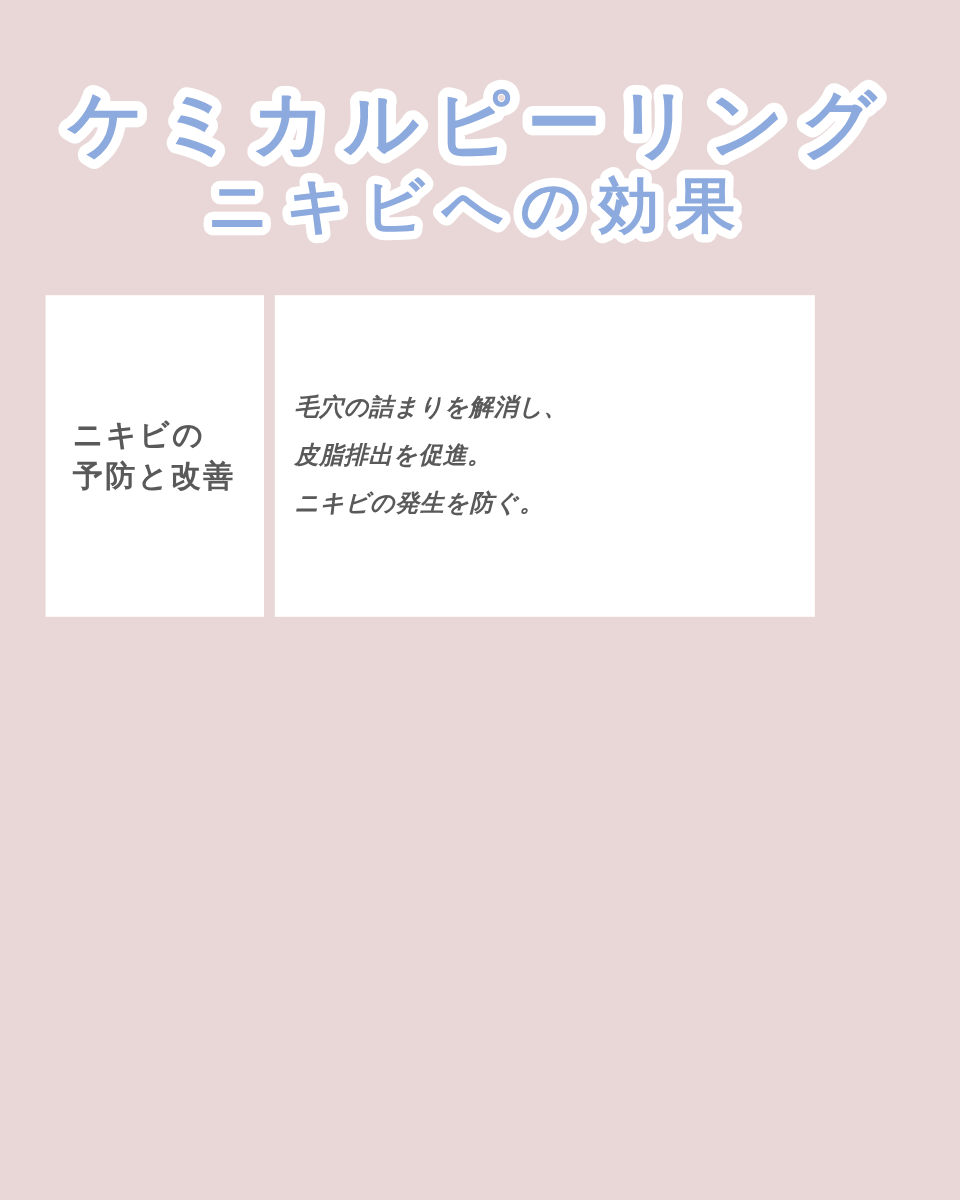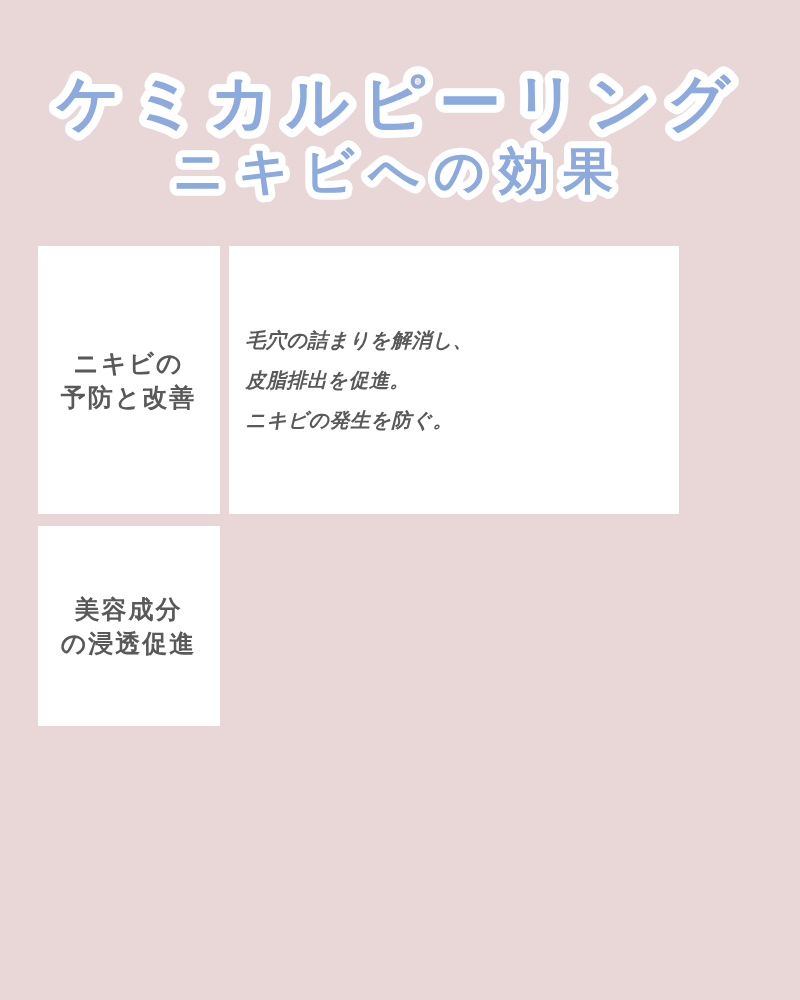--- a/index.html
+++ b/index.html
@@ -38,21 +38,20 @@
   .cell {
     background: #ffffff;
     display: flex;
     align-items: center;
     color: #595959;
     font-weight: 700;
     white-space: pre-line;
   }
   .cell.label {
     justify-content: center;
-    text-align: center;
     font-size: 25px;
     line-height: 34px;
     letter-spacing: 2px;
     padding: 0 6px;
   }
   .cell.desc {
     justify-content: flex-start;
     text-align: left;
     font-size: 20px;
     line-height: 40px;
@@ -73,18 +72,16 @@
 
   <div class="effects-table">
 
     <div class="cell label">ニキビの
 予防と改善</div>
     <div class="cell desc">毛穴の詰まりを解消し、
 皮脂排出を促進。
 ニキビの発生を防ぐ。</div>
 
 
-    <div class="cell label">美容成分
-の浸透促進</div>
 
   </div>
 
 </div>
 
 </body></html>

